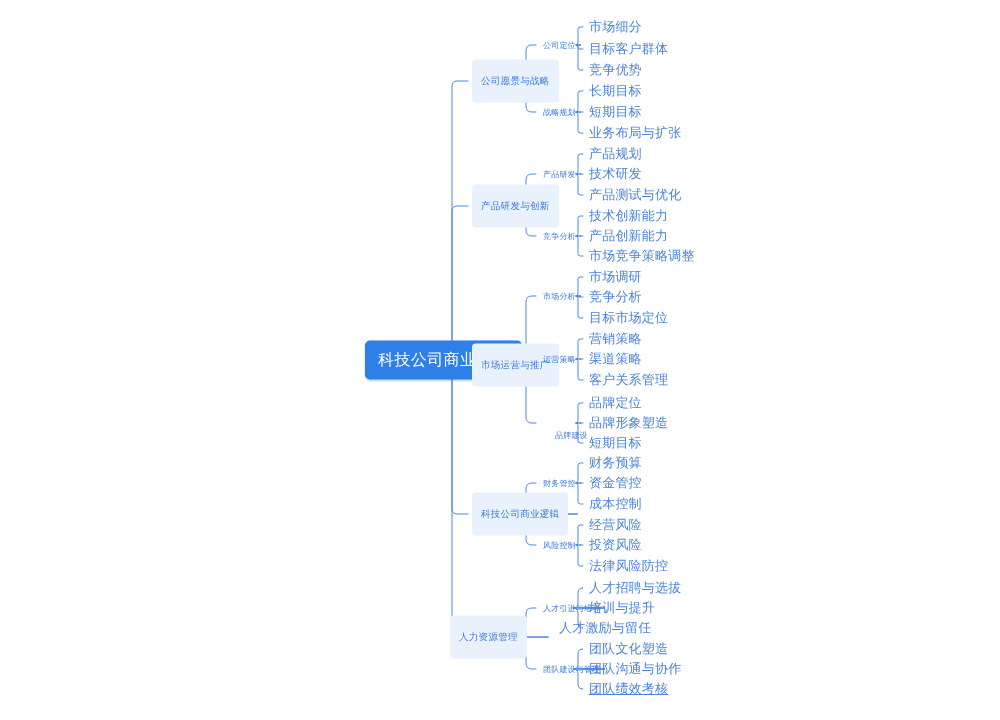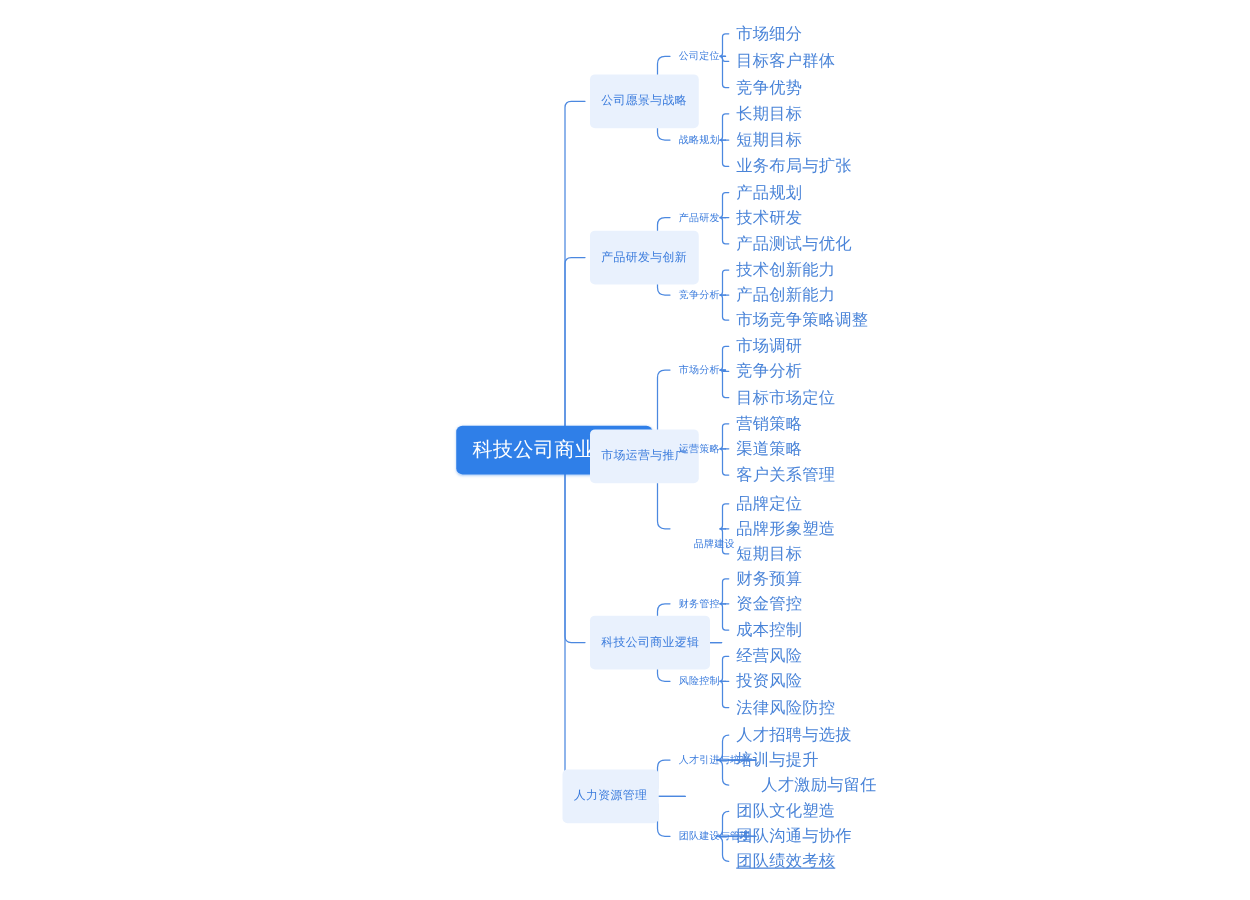--- a/index.html
+++ b/index.html
@@ -128,19 +128,19 @@
       <div class="node lvl4" style="left: 586px; top: 483px;">资金管控</div>
       <div class="node lvl4" style="left: 586px; top: 504px;">成本控制</div>
       <div class="node lvl3" style="left: 540px; top: 545px;">风险控制</div>
       <div class="node lvl4" style="left: 586px; top: 525px;">经营风险</div>
       <div class="node lvl4" style="left: 586px; top: 545px;">投资风险</div>
       <div class="node lvl4" style="left: 586px; top: 566px;">法律风险防控</div>
       <div class="node lvl2" style="left: 450px; top: 637px;">人力资源管理</div>
       <div class="node lvl3" style="left: 540px; top: 608px;">人才引进与培养</div>
       <div class="node lvl4" style="left: 586px; top: 588px;">人才招聘与选拔</div>
       <div class="node lvl4" style="left: 586px; top: 608px;">培训与提升</div>
-      <div class="node lvl4" style="left: 606px; top: 628px;">人才激励与留任</div>
+      <div class="node lvl4" style="left: 556px; top: 628px;">人才激励与留任</div>
       <div class="node lvl3" style="left: 540px; top: 669px;">团队建设与管理</div>
       <div class="node lvl4" style="left: 586px; top: 649px;">团队文化塑造</div>
       <div class="node lvl4" style="left: 586px; top: 669px;">团队沟通与协作</div>
       <div class="node lvl4" style="left: 586px; top: 689px; text-decoration: underline;">团队绩效考核</div>
     </div>
 </div>
 
 </body></html>

